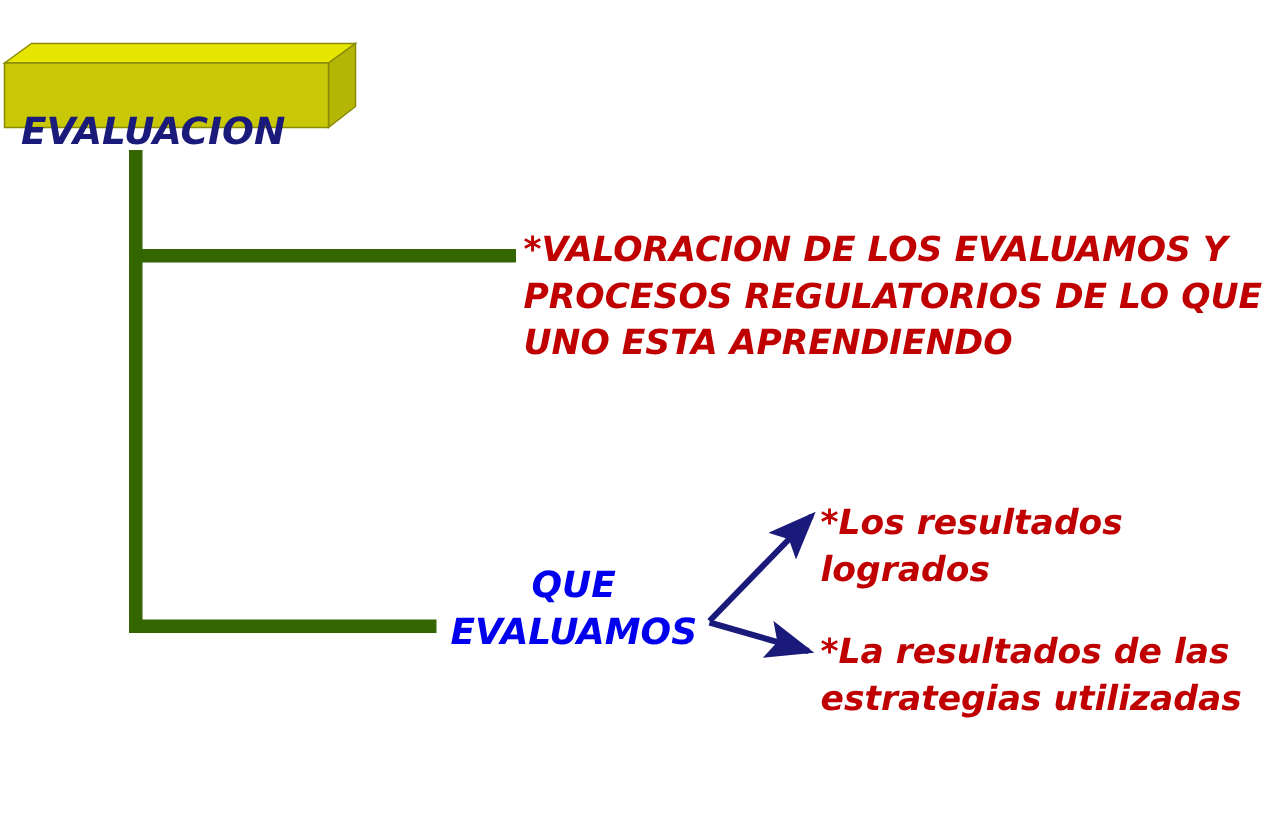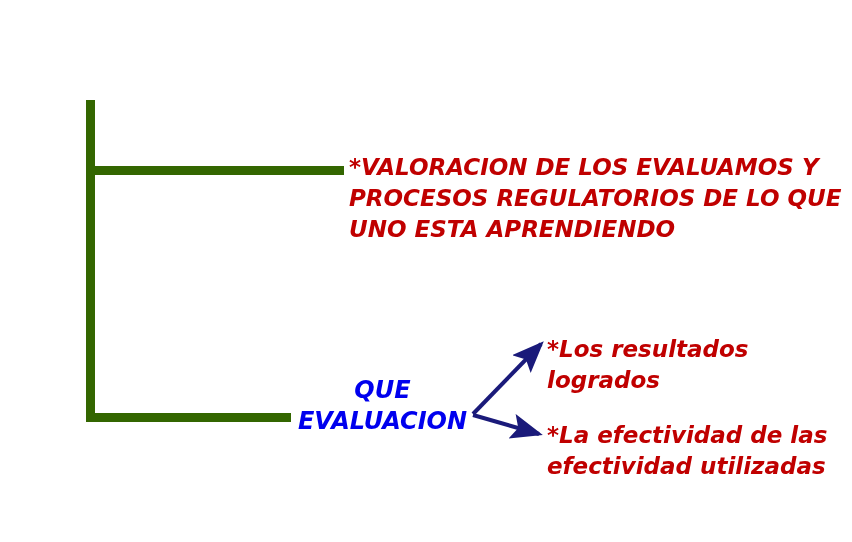--- a/index.html
+++ b/index.html
@@ -128,32 +128,43 @@
 </style>
 </head>
 <body>
 
 <div id="canvas">
 
   <div class="green-line v-stem"></div>
   <div class="green-line h-branch-top"></div>
   <div class="green-line h-branch-bottom"></div>
 
+  <div class="box3d">
+    <svg width="238" height="62" viewBox="0 0 238 62">
+
+      <polygon points="3,14 21,1 237,1 219,14" fill="#e6e600" stroke="#8a8a04" stroke-width="1"></polygon>
+
+      <polygon points="219,14 237,1 237,43 219,57" fill="#b5b505" stroke="#8a8a04" stroke-width="1"></polygon>
+
+      <rect x="3" y="14" width="216" height="43" fill="#c8c806" stroke="#8a8a04" stroke-width="1"></rect>
+    </svg>
+    <div class="box3d-label">EVALUACION</div>
+  </div>
 
   <svg class="arrows">
     <defs>
       <marker id="navy-arrow" markerWidth="9" markerHeight="9" refX="7" refY="3.2" orient="auto" markerUnits="strokeWidth">
         <path d="M0,0 L8,3.2 L0,6.4 L1.6,3.2 z" fill="#1a1a7a"></path>
       </marker>
     </defs>
     <line x1="473" y1="414" x2="541" y2="344" stroke="#1a1a7a" stroke-width="4" marker-end="url(#navy-arrow)"></line>
     <line x1="473" y1="415" x2="539" y2="434" stroke="#1a1a7a" stroke-width="4" marker-end="url(#navy-arrow)"></line>
   </svg>
 
   <div class="txt red valoracion">*VALORACION DE LOS EVALUAMOS Y PROCESOS REGULATORIOS DE LO QUE UNO ESTA APRENDIENDO</div>
 
-  <div class="txt blue que-evaluamos">QUE EVALUACION</div>
+  <div class="txt blue que-evaluamos">QUE EVALUAMOS</div>
 
   <div class="txt red resultados">*Los resultados logrados</div>
 
-  <div class="txt red efectividad">*La efectividad de las efectividad utilizadas</div>
+  <div class="txt red efectividad">*La resultados de las estrategias utilizadas</div>
 
 </div>
 
 </body></html>

